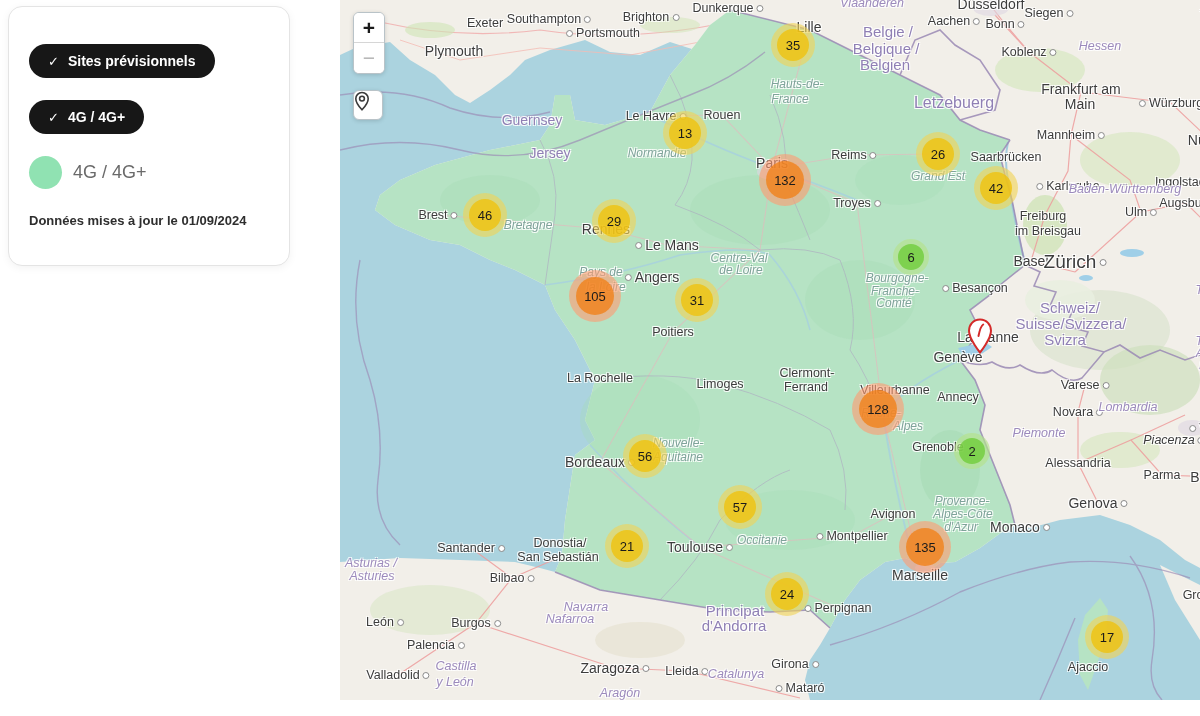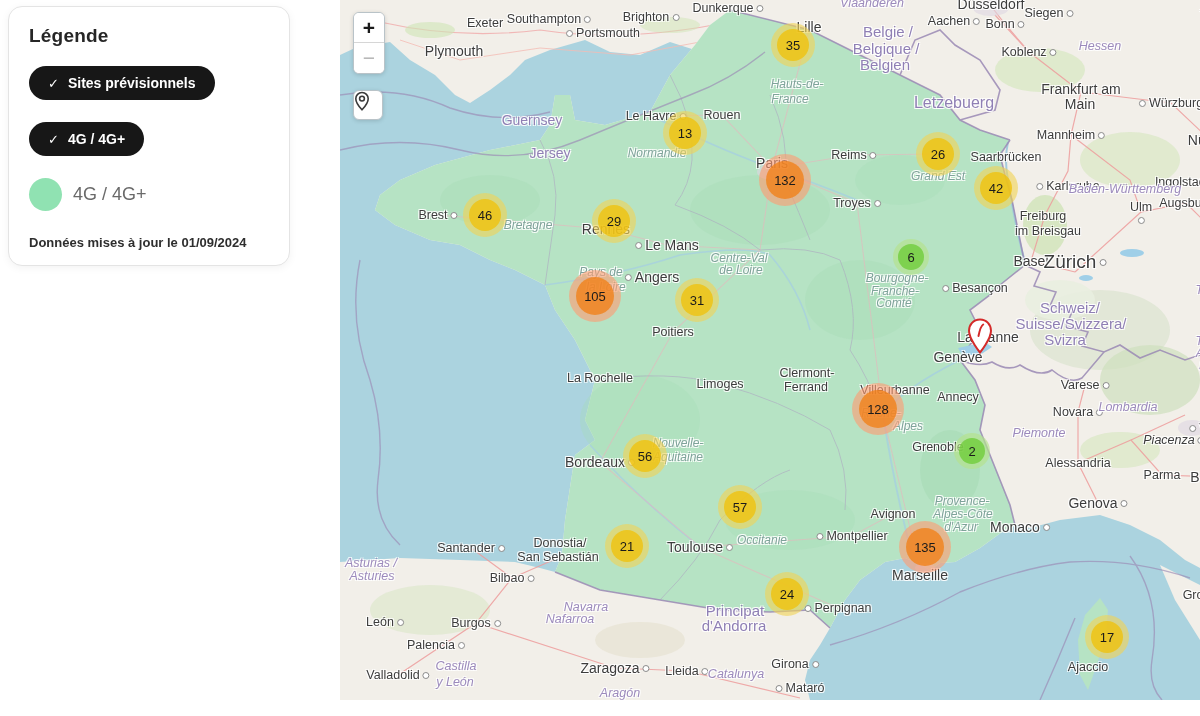--- a/index.html
+++ b/index.html
@@ -73,21 +73,20 @@
   .attribution{position:absolute;right:0;bottom:0;background:rgba(255,255,255,.85);
     padding:3px 6px 3px 8px;font-size:12px;color:#333;display:flex;align-items:center;gap:4px;}
   .attribution a{text-decoration:none;cursor:pointer;}
   .flag{display:inline-block;width:14px;height:10px;border-radius:1px;
     background:linear-gradient(#005bbb 0 50%, #ffd500 50% 100%);}
 </style>
 </head>
 <body>
 
 <div class="legend-card">
-  <div class="legend-title">Légende</div>
   <div class="pill-row1">
     <button class="legend-pill">
       <span class="check">✓</span>
       <span>Sites prévisionnels</span>
     </button>
   </div>
   <div class="pill-row2">
     <button class="legend-pill">
       <span class="check">✓</span>
       <span>4G / 4G+</span>
@@ -279,21 +278,21 @@
       <span class="mlabel lbl-city" style="left: 728px; top: 171px; margin-top: 15px;">
         <span class="cdot"></span>
         <span>Karlsruhe</span>
       </span>
       <span class="mlabel lbl-city" style="left: 703px; top: 216px;">
         <span>Freiburg</span>
       </span>
       <span class="mlabel lbl-city" style="left: 708px; top: 231px;">
         <span>im Breisgau</span>
       </span>
-      <span class="mlabel lbl-city" style="left: 801px; top: 212px; flex-direction: column;">
+      <span class="mlabel lbl-city" style="left: 801px; top: 212px;">
         <span>Ulm</span>
         <span class="cdot"></span>
       </span>
       <span class="mlabel lbl-city" style="left: 877px; top: 140px; font-size: 14px;">
         <span>Nürnberg</span>
       </span>
       <span class="mlabel lbl-city" style="left: 842px; top: 182px;">
         <span>Ingolstadt</span>
       </span>
       <span class="mlabel lbl-city" style="left: 846px; top: 203px;">

